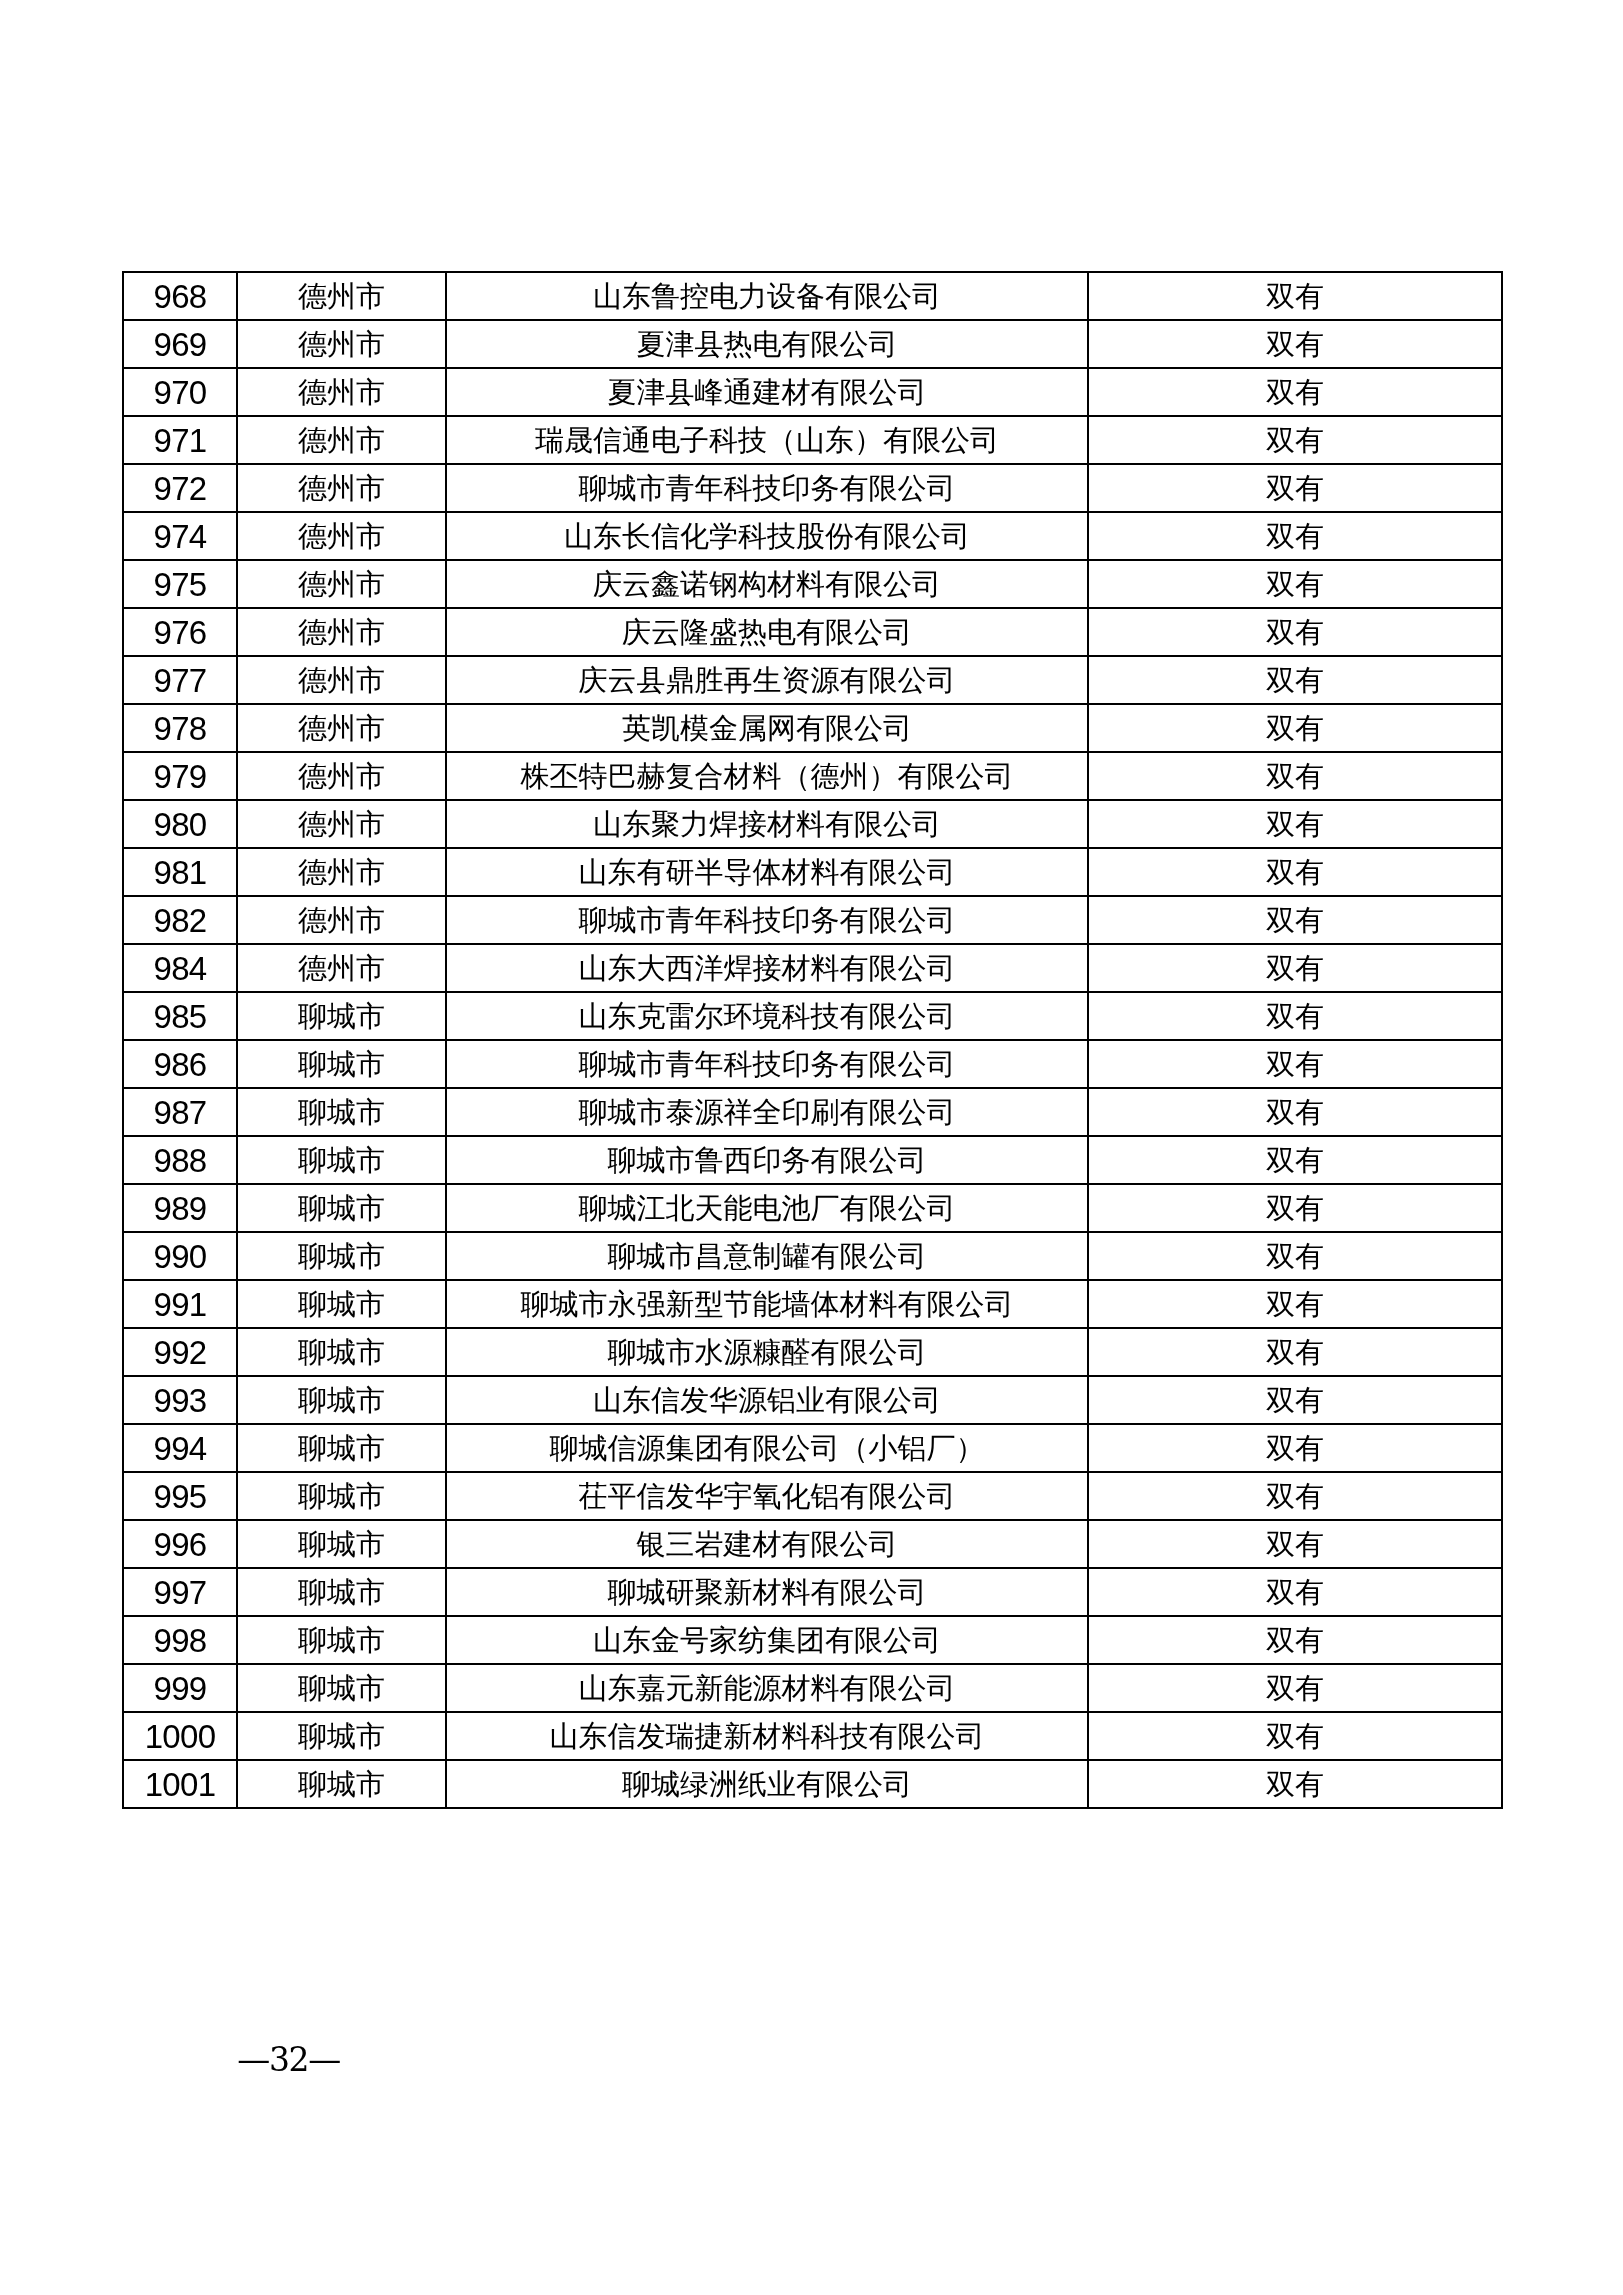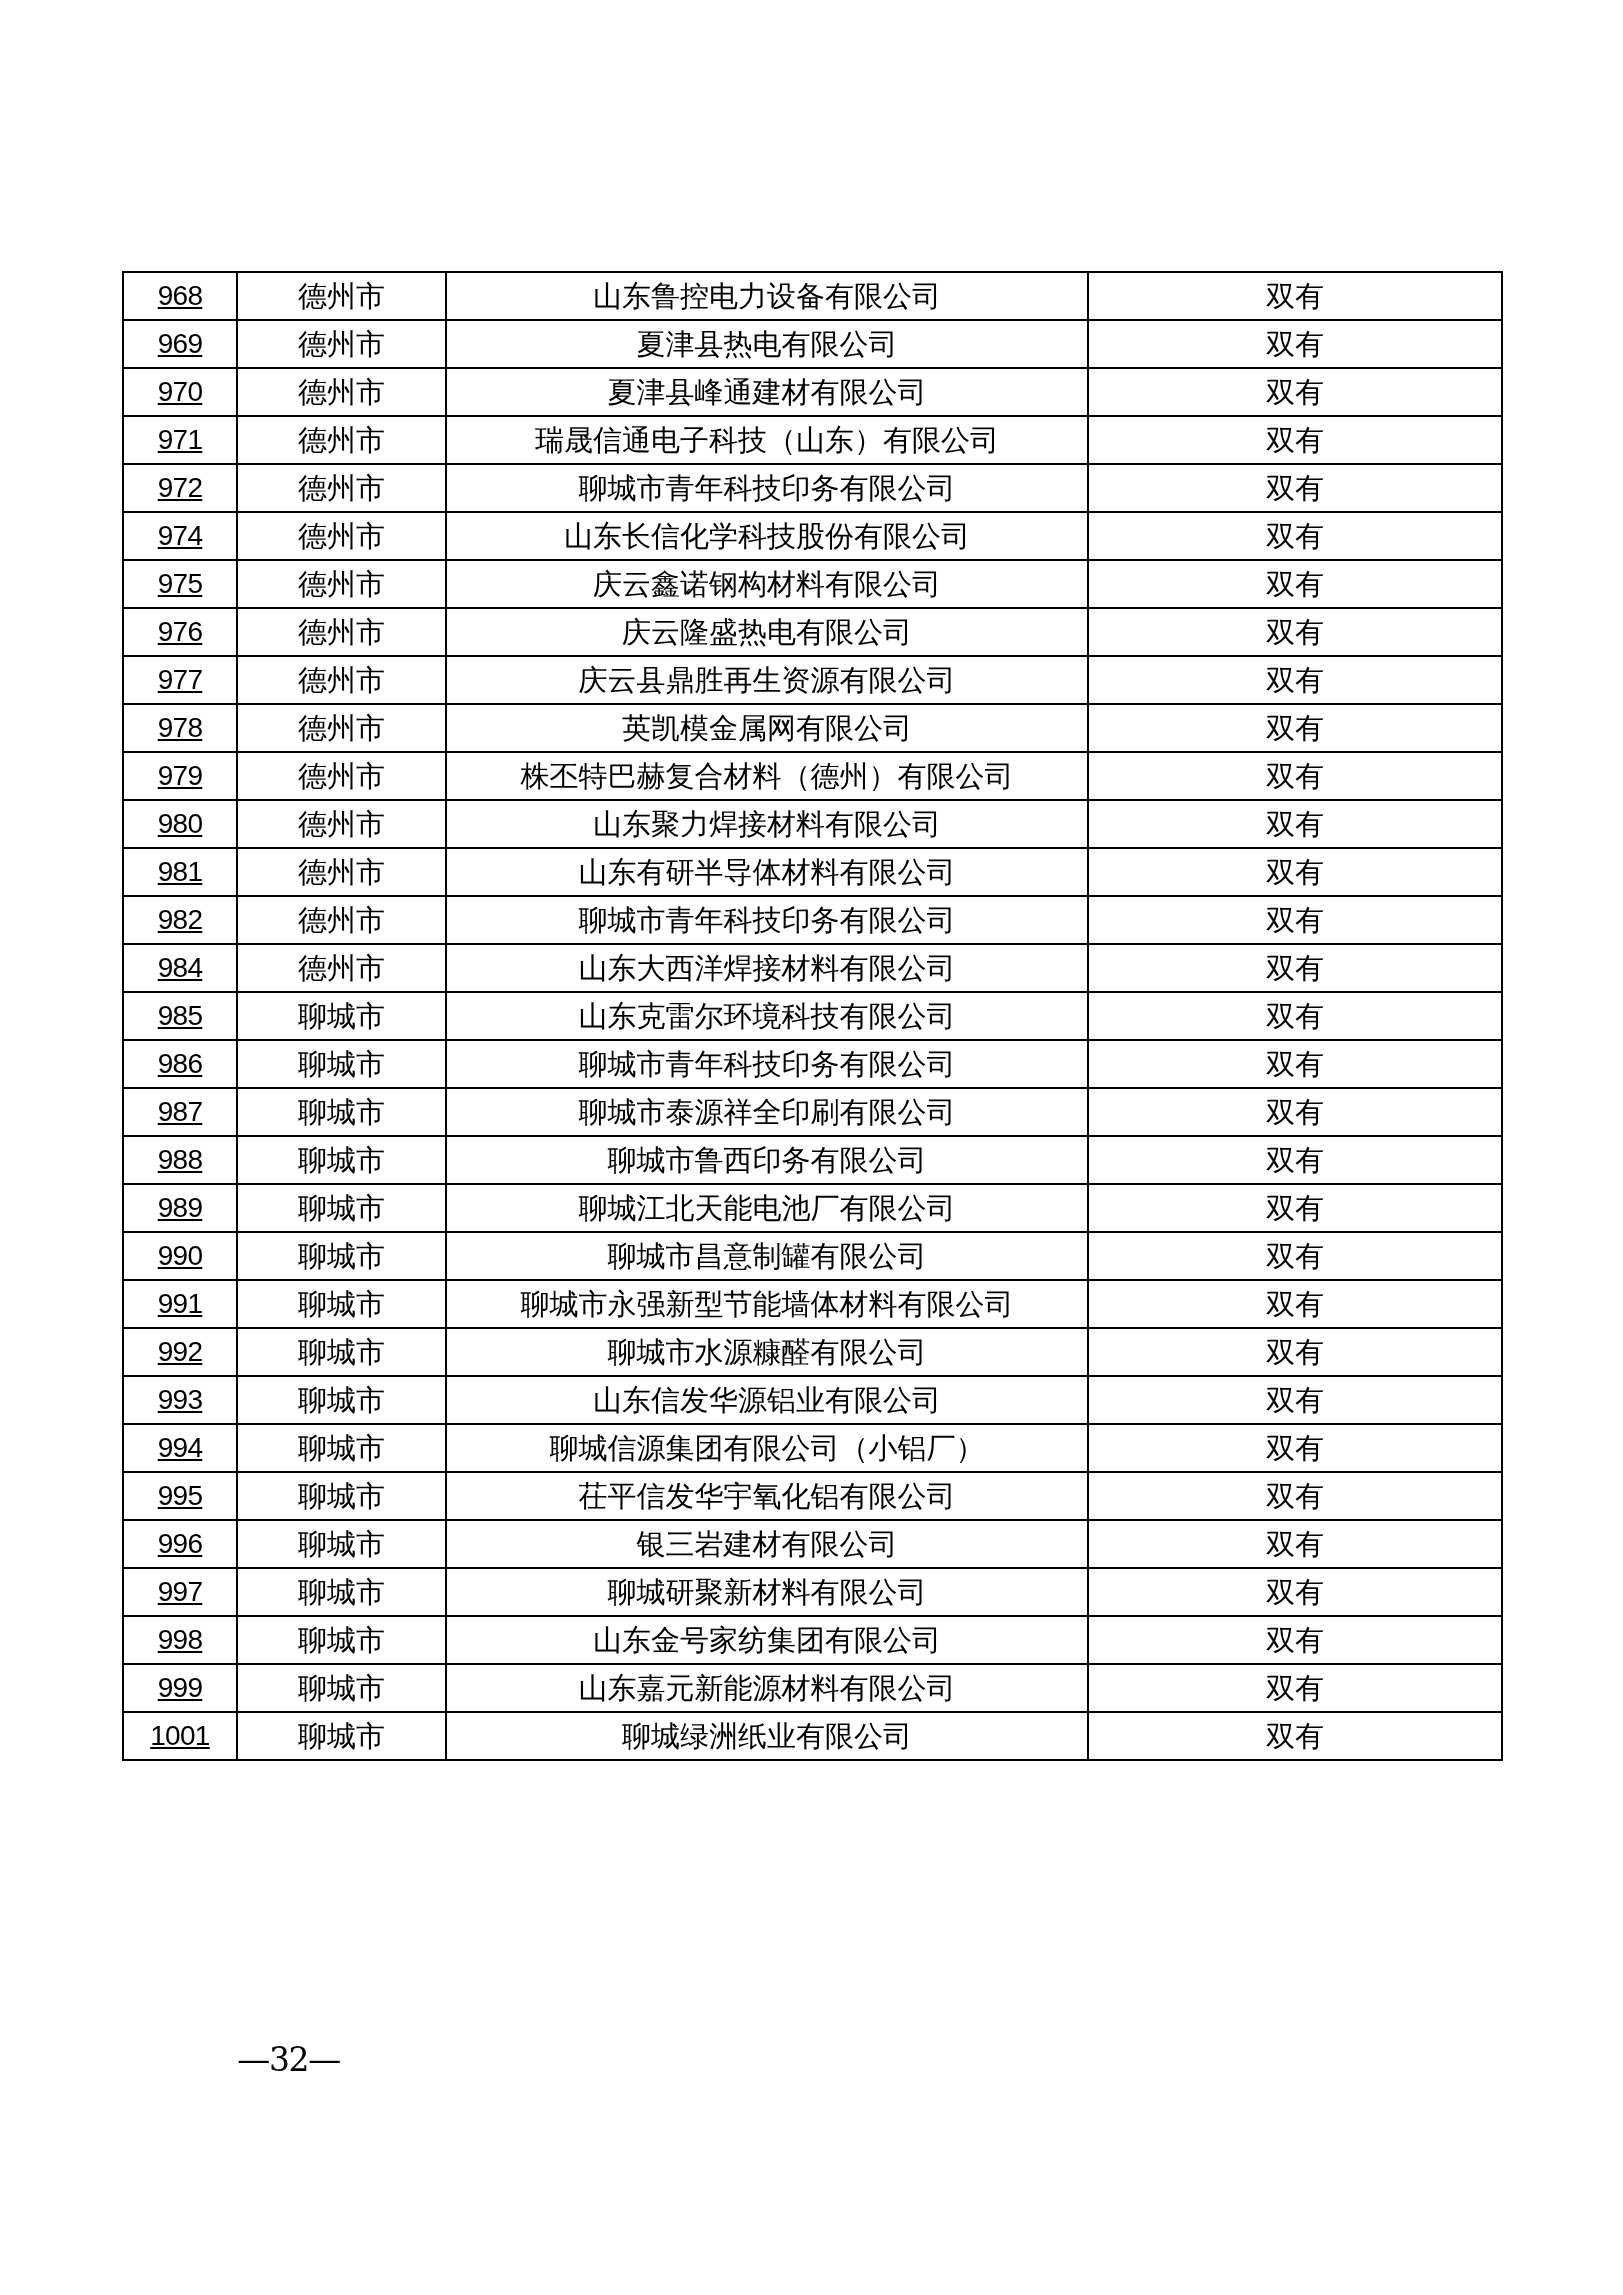--- a/index.html
+++ b/index.html
@@ -2,21 +2,21 @@
 <html style="font-size:10.5px"><head>
 <meta charset="utf-8">
 <style>
   html, body { margin: 0; padding: 0; background: #ffffff; }
   body { width: 1623px; height: 2295px; position: relative; overflow: hidden;
          font-family: "DejaVu Sans", "Liberation Sans", sans-serif; color: #000; }
   #sheet { position: absolute; left: 122px; top: 271px; width: 1378px;
            border-collapse: collapse; table-layout: fixed; }
   #sheet td { border: 2px solid #000; height: 46px; padding: 0; text-align: center;
               vertical-align: middle; font-size: 29px; line-height: 1; white-space: nowrap; overflow: hidden; }
-  #sheet td.num { font-family: "Liberation Sans", "DejaVu Sans", sans-serif; font-size: 28px; letter-spacing: -0.7px; text-decoration: underline; }
+  #sheet td.num { font-family: "Liberation Sans", "DejaVu Sans", sans-serif; font-size: 33px; letter-spacing: -0.7px; }
   col.c1 { width: 114px; } col.c2 { width: 209px; } col.c3 { width: 642px; } col.c4 { width: 414px; }
   #page-number { position: absolute; left: 216px; top: 2040px; width: 124px; text-align: right;
                  font-family: "DejaVu Serif", "Liberation Serif", serif; font-size: 33px; letter-spacing: -1.3px; }
 </style>
 </head>
 <body>
 
 <table id="sheet">
   <colgroup>
       <col class="c1">
@@ -199,20 +199,26 @@
         <td>山东金号家纺集团有限公司</td>
         <td>双有</td>
       </tr>
       <tr>
         <td class="num">999</td>
         <td>聊城市</td>
         <td>山东嘉元新能源材料有限公司</td>
         <td>双有</td>
       </tr>
       <tr>
+        <td class="num">1000</td>
+        <td>聊城市</td>
+        <td>山东信发瑞捷新材料科技有限公司</td>
+        <td>双有</td>
+      </tr>
+      <tr>
         <td class="num">1001</td>
         <td>聊城市</td>
         <td>聊城绿洲纸业有限公司</td>
         <td>双有</td>
       </tr>
     </tbody>
 </table>
 
 <div id="page-number">—32—</div>
 

